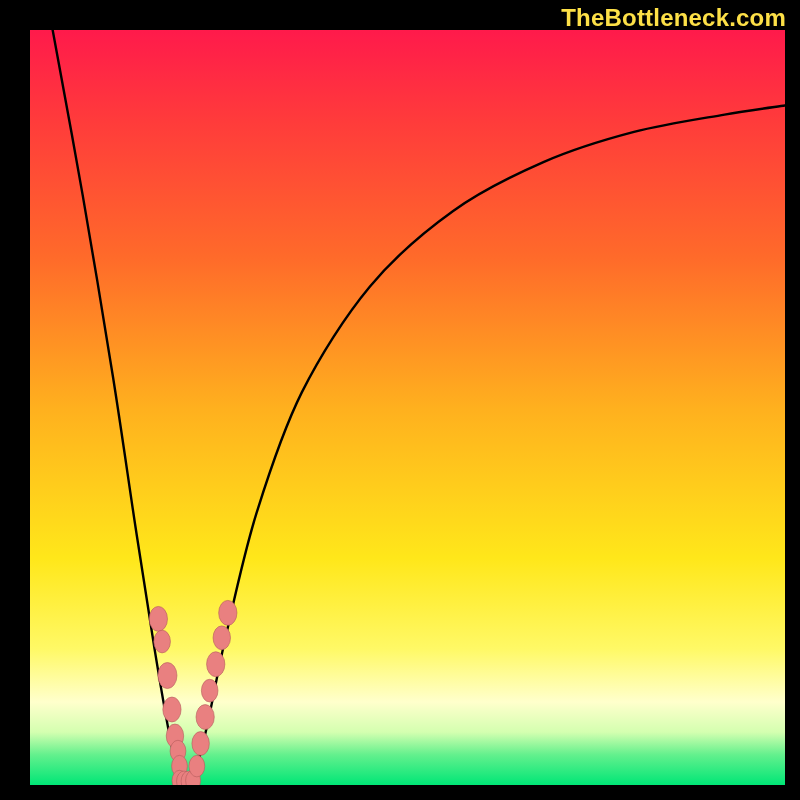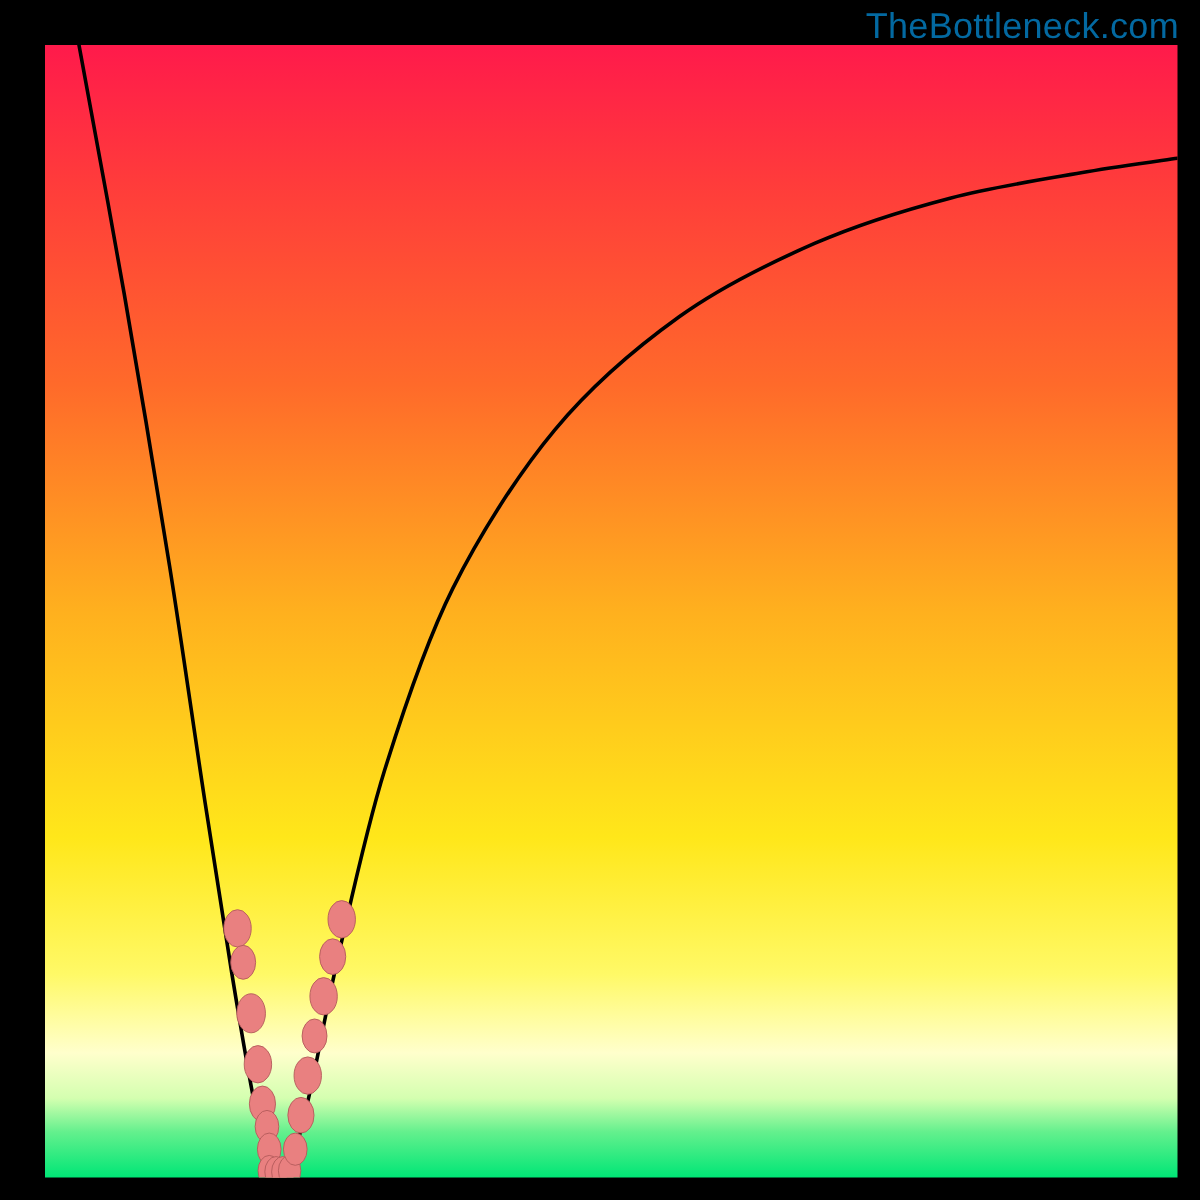--- a/index.html
+++ b/index.html
@@ -45,23 +45,23 @@
     );
   }
   .svg-layer {
     position: absolute;
     inset: 0;
   }
   .watermark {
     position: absolute;
     top: 4px;
     right: 14px;
-    color: #0369a1;
+    color: #fde047;
     font-size: 24px;
-    font-weight: 400;
+    font-weight: 700;
     letter-spacing: 0.2px;
     user-select: none;
   }
 </style>
 </head>
 <body>
 
 <div class="frame">
 
   <div class="plot">

